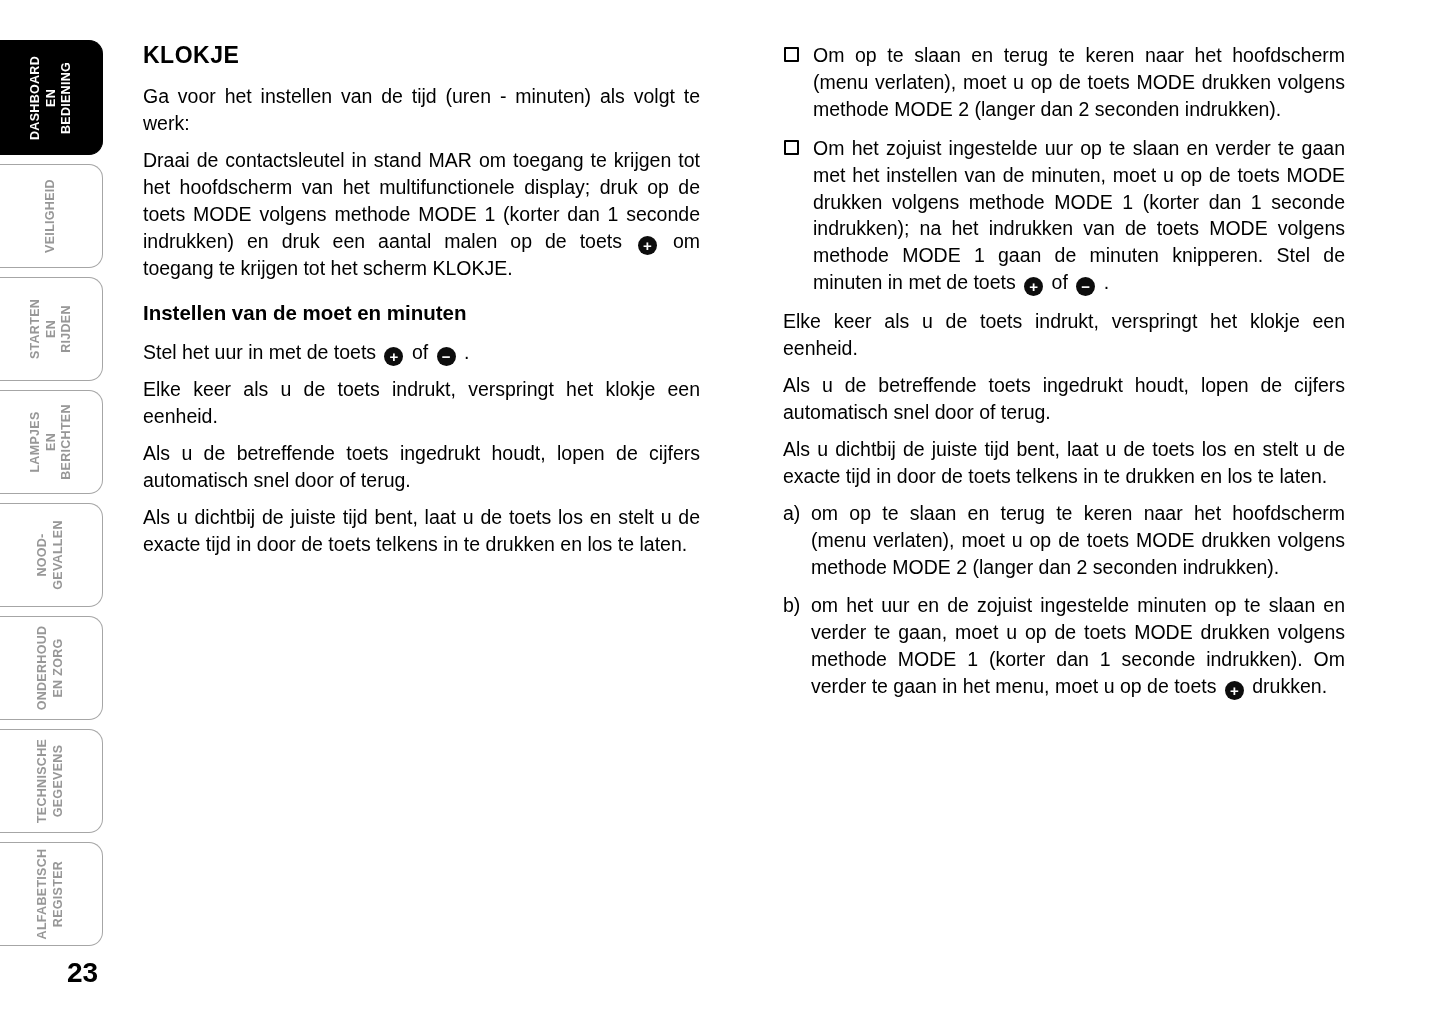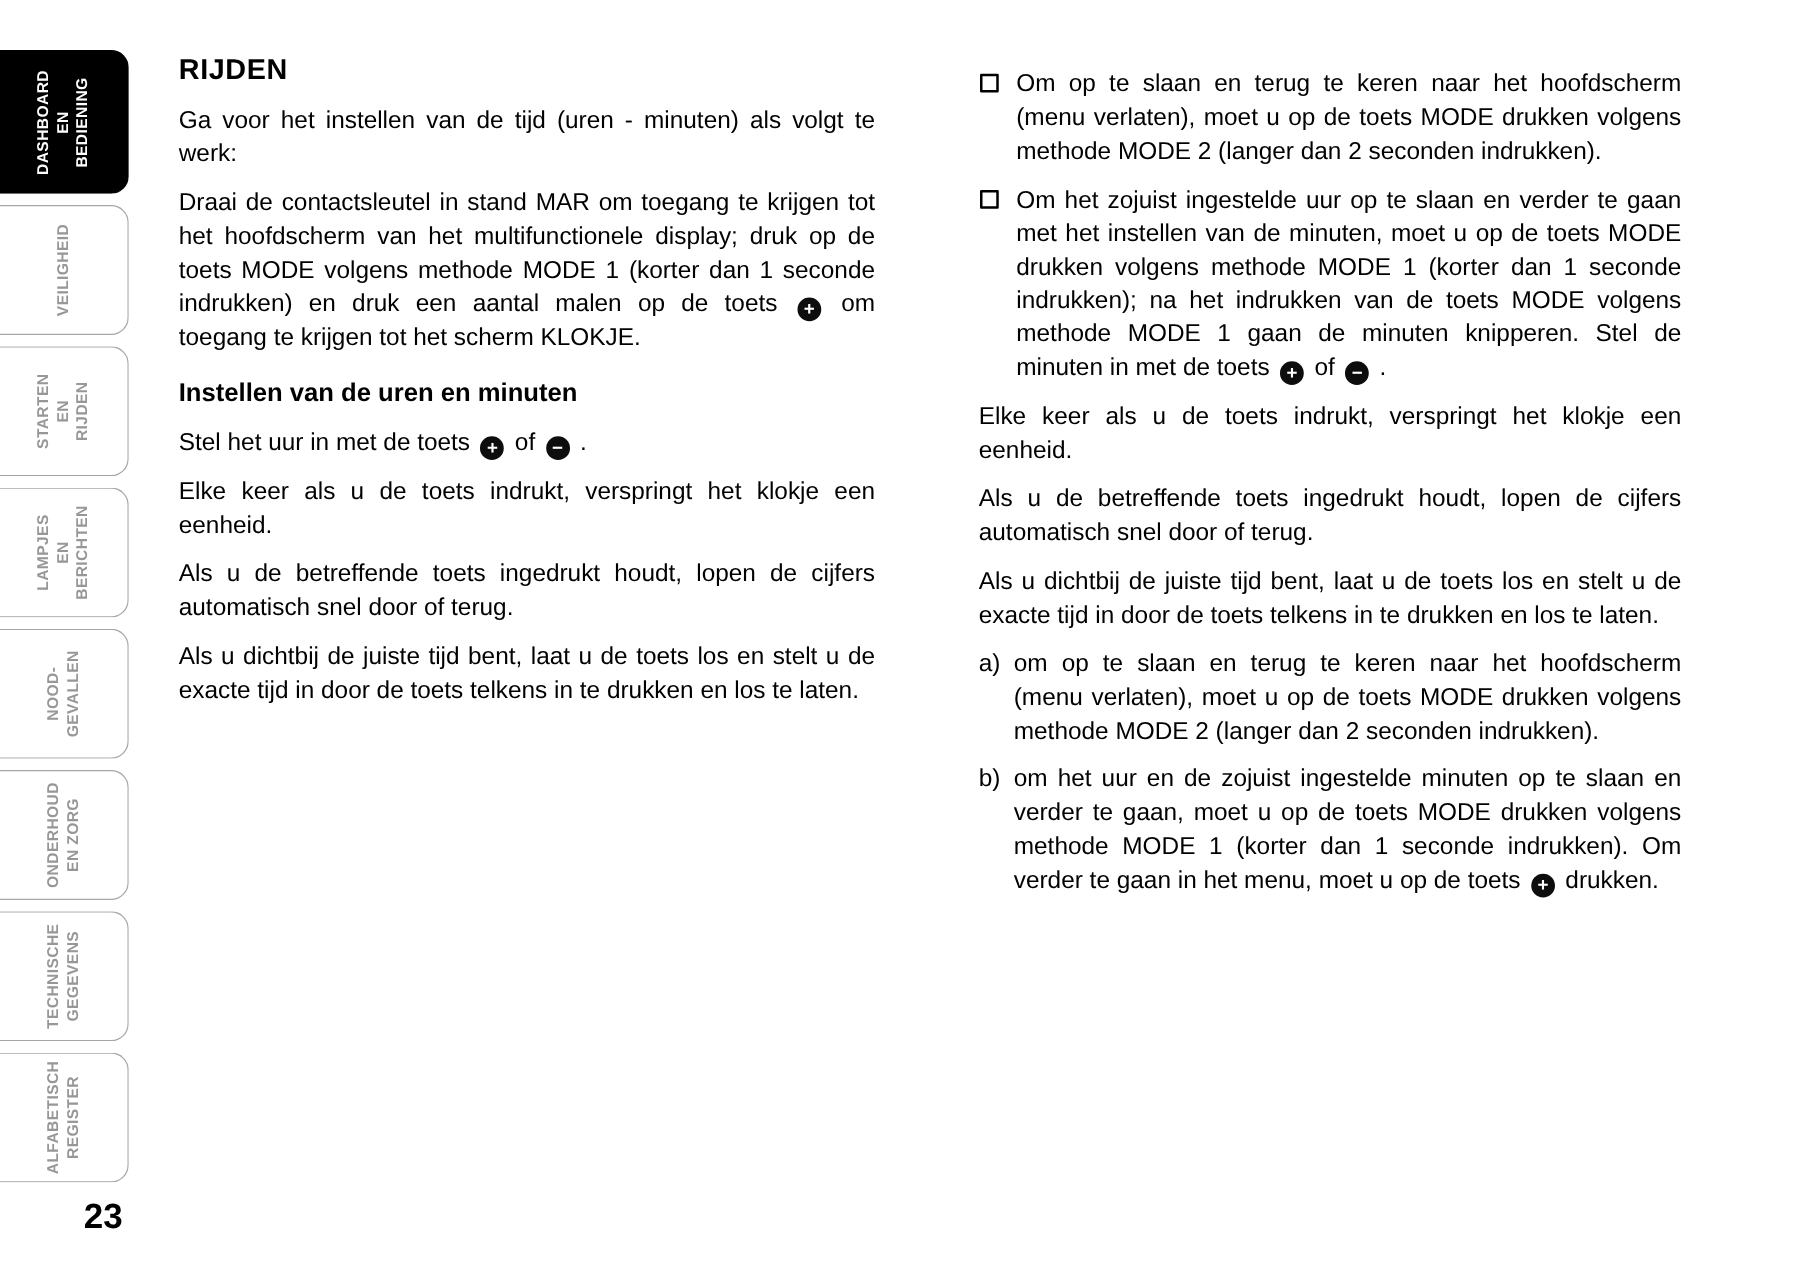--- a/index.html
+++ b/index.html
@@ -82,21 +82,21 @@
     margin: 0 0 14px 0;
   }
   .doc-subheading {
     font-size: 20.5px;
     font-weight: bold;
     margin: 20px 0 14px 0;
   }
   .para {
     font-size: 19.5px;
     line-height: 1.38;
-    margin: 12px 0 10px 0;
+    margin: 0 0 10px 0;
     text-align: justify;
   }
 
   
   .bullet-item {
     position: relative;
     padding-left: 30px;
     margin-bottom: 12px;
   }
   .square-bullet {
@@ -171,26 +171,26 @@
   </div>
   <div class="tab">
     <span class="tab-label">ALFABETISCH
 REGISTER</span>
   </div>
 </nav>
 
 <main class="content">
 
   <section class="col-left">
-    <h1 class="doc-title">RIJDEN</h1>
+    <h1 class="doc-title">KLOKJE</h1>
 
     <p class="para">Ga voor het instellen van de tijd (uren - minuten) als volgt te werk:</p>
     <p class="para">Draai de contactsleutel in stand MAR om toegang te krijgen tot het hoofdscherm van het multifunctionele display; druk op de toets MODE volgens methode MODE 1 (korter dan 1 seconde indrukken) en druk een aantal malen op de toets <span class="key-icon">+</span> om toegang te krijgen tot het scherm KLOKJE.</p>
 
-    <h2 class="doc-subheading">Instellen van de uren en minuten</h2>
+    <h2 class="doc-subheading">Instellen van de moet en minuten</h2>
 
     <p class="para">Stel het uur in met de toets <span class="key-icon">+</span> of <span class="key-icon">−</span> .</p>
     <p class="para">Elke keer als u de toets indrukt, verspringt het klokje een eenheid.</p>
     <p class="para">Als u de betreffende toets ingedrukt houdt, lopen de cijfers automatisch snel door of terug.</p>
     <p class="para">Als u dichtbij de juiste tijd bent, laat u de toets los en stelt u de exacte tijd in door de toets telkens in te drukken en los te laten.</p>
   </section>
 
   <section class="col-right">
 
     <div class="para bullet-item">

